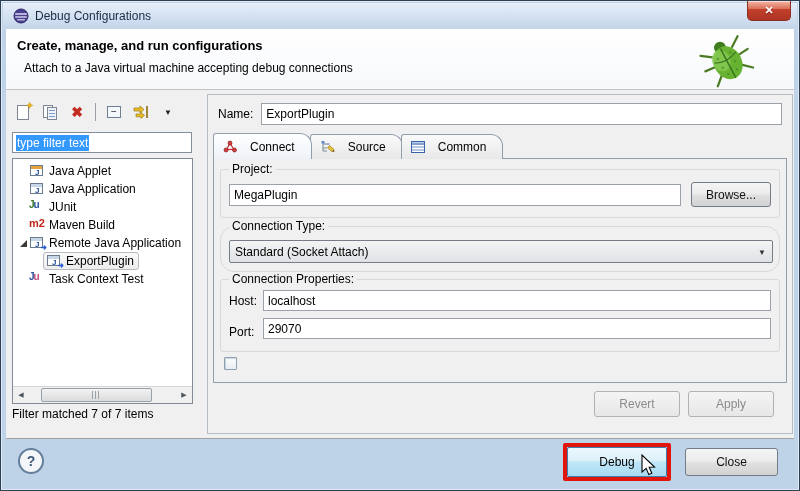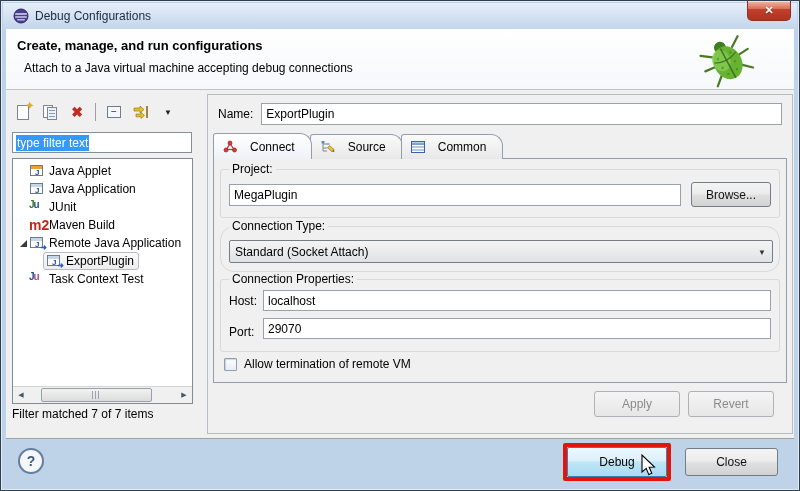--- a/index.html
+++ b/index.html
@@ -81,21 +81,21 @@
   .ticon { width:16px; height:16px; margin-right:4px; flex:none; position:relative; font-size:9px; }
   .selrow { border:1px solid #b8bcc2; border-radius:3px; background:linear-gradient(#fafafa,#ededee); padding:0 4px 0 2px; display:flex; align-items:center; height:18px; }
   .win-ic { position:absolute; left:1px; top:2px; width:13px; height:11px; border:1px solid #6a7b8e; background:#fff; }
   .win-ic::before { content:""; position:absolute; left:0; top:0; right:0; height:3px; background:#c7d6e6; }
   .win-ic.applet::before { background:#e7a33c; }
   .win-ic .j { position:absolute; left:4px; top:2px; color:#2a50a0; font-weight:bold; font-size:8px; }
   .rarrow { position:absolute; right:-2px; bottom:-1px; color:#2a5ccc; font-size:8px; font-weight:bold; }
   .lett { font-weight:bold; font-size:10px; letter-spacing:-1px; }
   .lett .c1 { color:#3c7a28; }
   .lett .c2 { color:#27509b; }
-  .lett .m2 { color:#c0271c; font-size:14px; letter-spacing:0; }
+  .lett .m2 { color:#c0271c; font-size:11px; letter-spacing:0; }
   .lett .tj { color:#27509b; }
   .lett .tu { color:#c04a7b; }
   
   .hscroll {
     position:absolute; left:0; right:0; bottom:0; height:17px;
     background:#f0f0f0; border-top:1px solid #d5d5d5; display:flex; align-items:center;
   }
   .harrow { width:16px; height:16px; display:flex; align-items:center; justify-content:center; font-size:7px; color:#4a5560; }
   .htrack { flex:1; position:relative; height:16px; }
   .hthumb {
@@ -436,31 +436,30 @@
           <input class="txt" type="text" style="height: 21px;" value="localhost">
         </div>
         <div class="g-row" style="left:8px; top:38px; right:8px;align-items:flex-end;">
           <span style="width:34px;">Port:</span>
           <input class="txt" type="text" style="height: 21px;" value="29070">
         </div>
       </div>
 
       <div class="chk-row">
         <span class="chk"></span>
-        <span>Allow termination of remote VM</span>
       </div>
 
     </div>
 
     <div class="apply-row">
       <div class="btn disabled">
+        <span>Revert</span>
+      </div>
+      <div class="btn disabled">
         <span>Apply</span>
-      </div>
-      <div class="btn disabled">
-        <span>Revert</span>
       </div>
     </div>
 
   </div>
 
   <div class="footer-sep"></div>
   <div class="help-btn">
     <span>?</span>
   </div>
 

